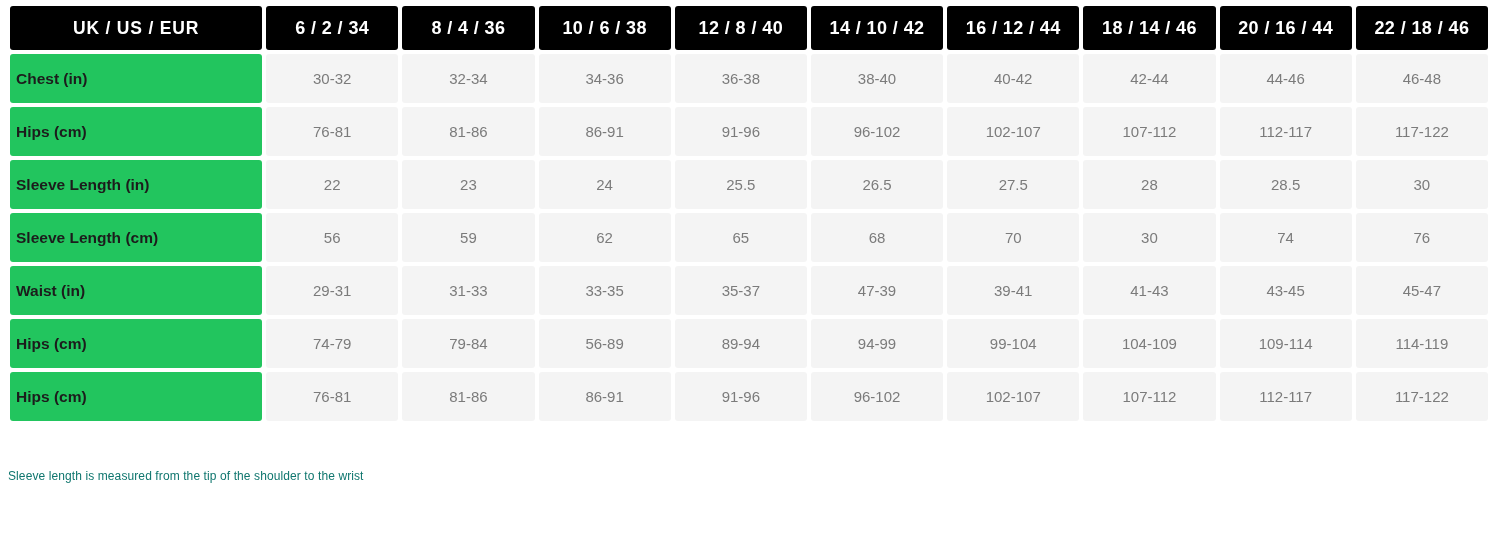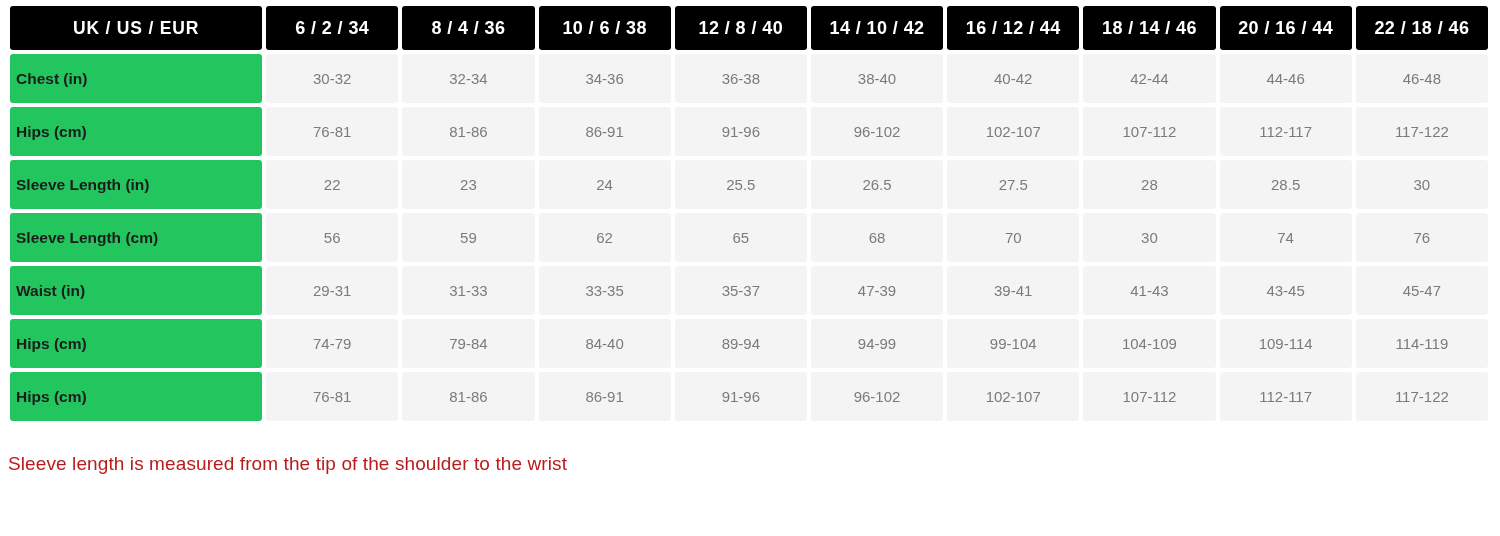--- a/index.html
+++ b/index.html
@@ -75,24 +75,24 @@
     padding: 0 4px;
     white-space: nowrap;
   }
 
   
   col.c-label { width: 246px; }
   col.c-size  { width: 129px; }
 
   
   .footnote {
-    margin-top: 28px;
+    margin-top: 44px;
     padding-left: 2px;
-    font-size: 19px;
-    color: #b91c1c;
+    font-size: 12px;
+    color: #0f766e;
     font-weight: normal;
     letter-spacing: 0.1px;
   }
 </style>
 </head>
 <body>
 
 <div id="size-chart-wrap">
 
   <table class="size-table">
@@ -182,21 +182,21 @@
         <td class="val-cell">47-39</td>
         <td class="val-cell">39-41</td>
         <td class="val-cell">41-43</td>
         <td class="val-cell">43-45</td>
         <td class="val-cell">45-47</td>
       </tr>
       <tr>
         <th class="row-label">Hips (cm)</th>
         <td class="val-cell">74-79</td>
         <td class="val-cell">79-84</td>
-        <td class="val-cell">84-40</td>
+        <td class="val-cell">56-89</td>
         <td class="val-cell">89-94</td>
         <td class="val-cell">94-99</td>
         <td class="val-cell">99-104</td>
         <td class="val-cell">104-109</td>
         <td class="val-cell">109-114</td>
         <td class="val-cell">114-119</td>
       </tr>
       <tr>
         <th class="row-label">Hips (cm)</th>
         <td class="val-cell">76-81</td>

